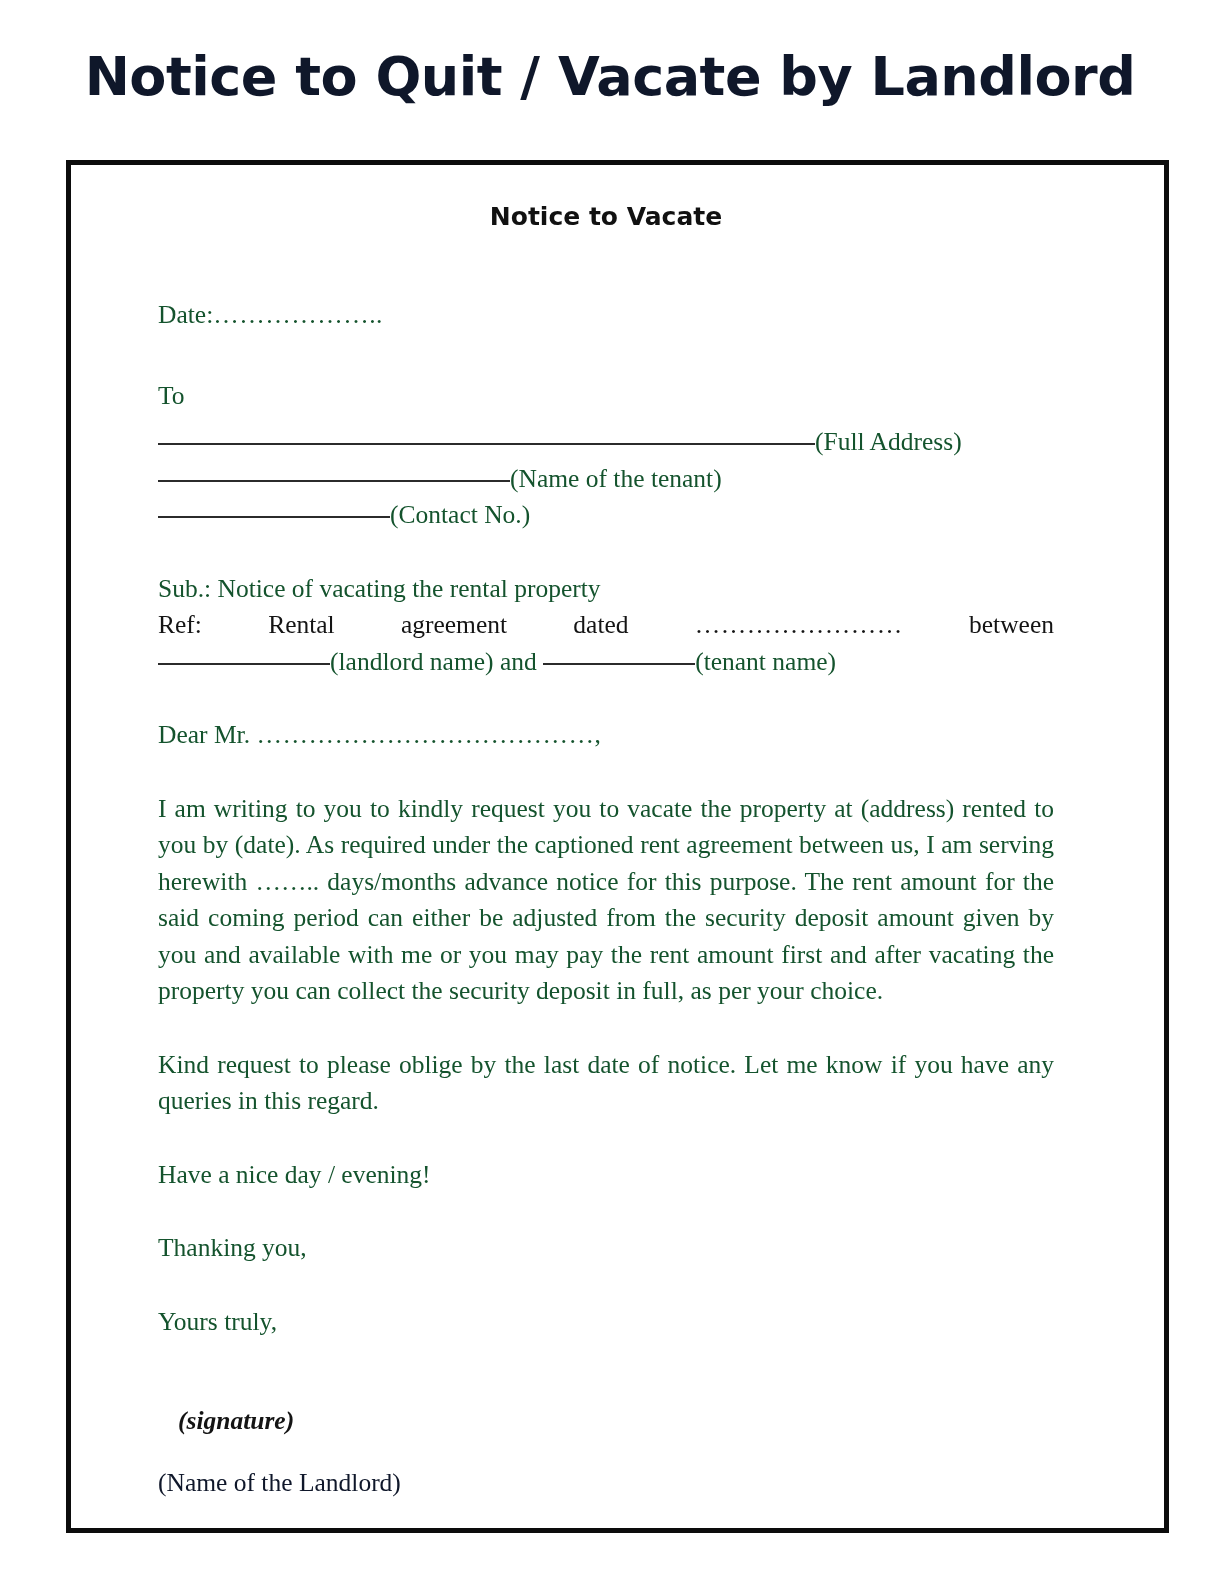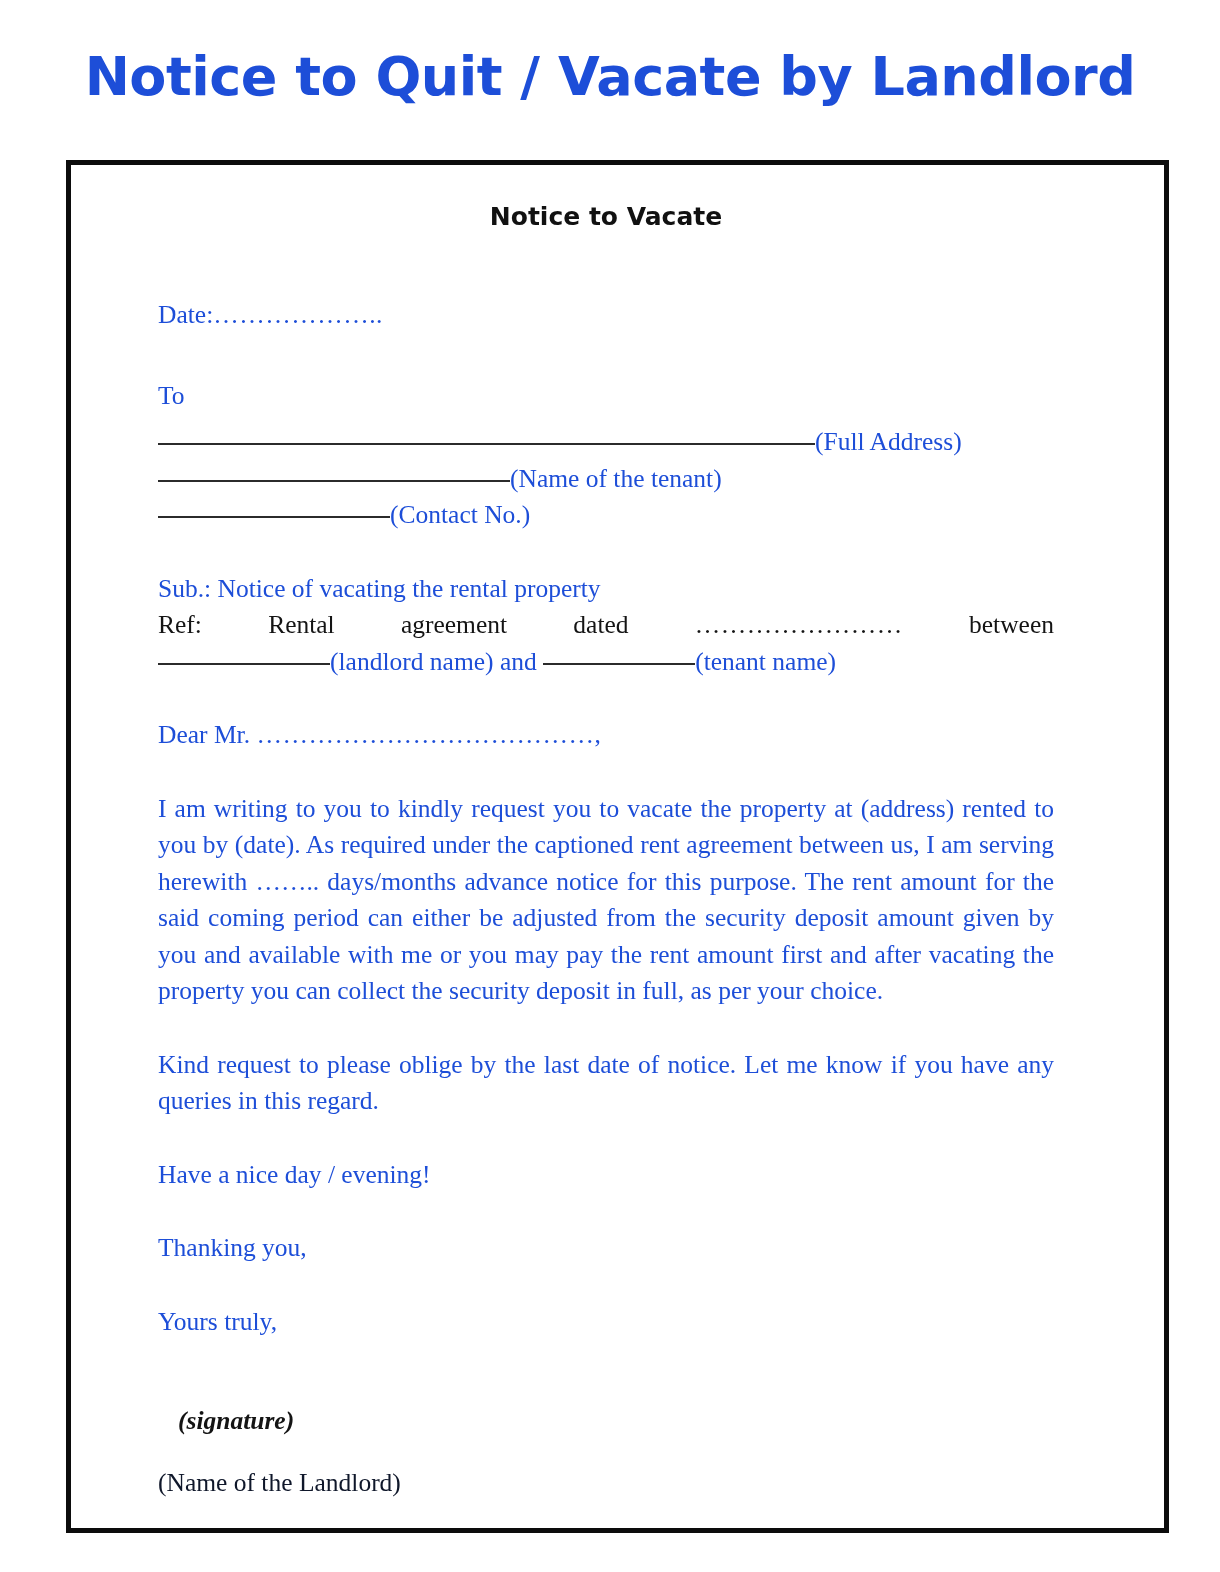--- a/index.html
+++ b/index.html
@@ -21,21 +21,21 @@
     position: absolute;
     top: 44px;
     left: 0;
     width: 1220px;
     text-align: center;
     font-family: "DejaVu Sans", "Liberation Sans", sans-serif;
     font-weight: 700;
     font-size: 54px;
     line-height: 66px;
     letter-spacing: -0.5px;
-    color: #1d4ed8;
+    color: #0f172a;
     white-space: nowrap;
   }
 
   
   .doc-frame {
     position: absolute;
     left: 66px;
     top: 160px;
     width: 1103px;
     height: 1373px;
@@ -58,21 +58,21 @@
     line-height: 32px;
     text-align: center;
     color: #111111;
     margin: 0 0 0 0;
   }
 
   
   .body-text {
     font-size: 25.5px;
     line-height: 36.5px;
-    color: #1d4ed8;
+    color: #14532d;
     margin: 0;
   }
   .justified { text-align: justify; text-align-last: left; }
   .para { margin: 0; }
 
   .spacer-xl { height: 64px; }
   .spacer-lg { height: 44px; }
   .spacer-md { height: 37px; }
   .spacer-xs { height: 10px; }
 

